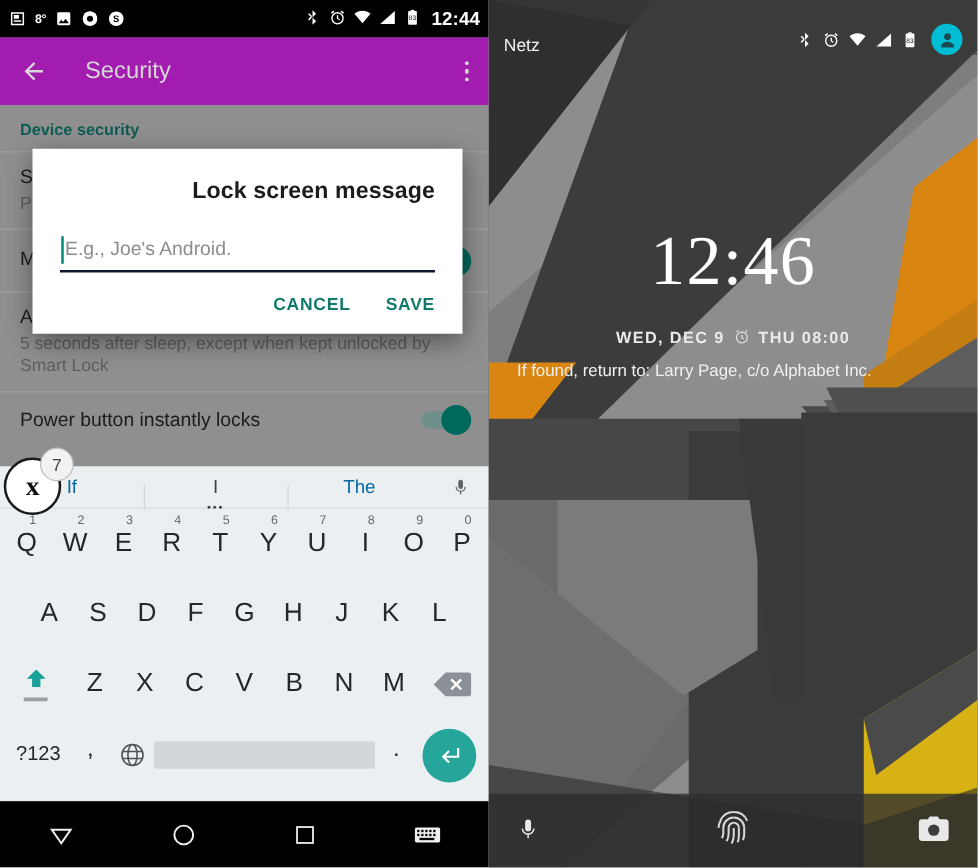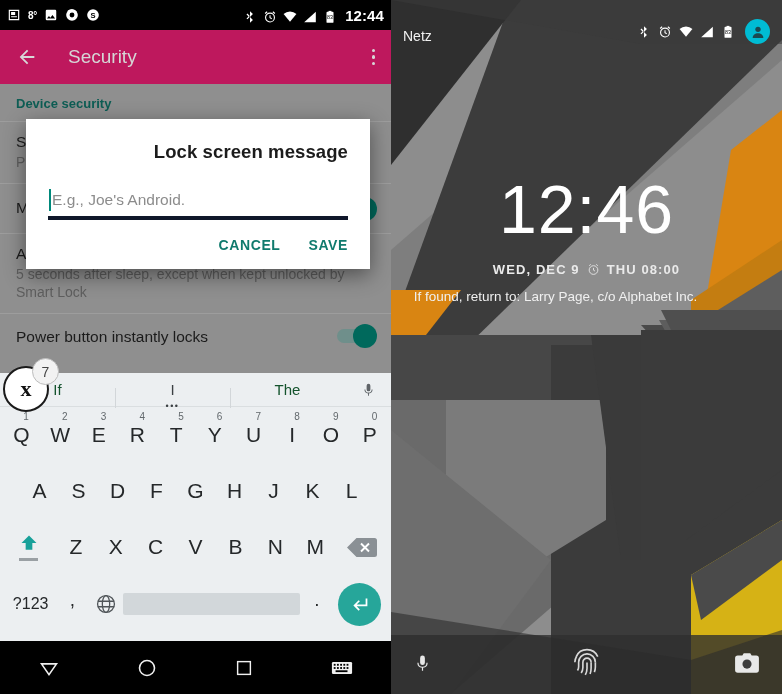--- a/index.html
+++ b/index.html
@@ -12,28 +12,28 @@
   .stage { position: relative; width: 782px; height: 694px; display: flex; }
 
   
   .phone-left { position: relative; width: 391px; height: 694px; background: #8a8a8a; overflow: hidden; }
 
   .statusbar {
     position: absolute; top: 0; left: 0; width: 391px; height: 30px;
     background: #000; display: flex; align-items: center; padding: 0 7px;
   }
   .sb-left { display: flex; align-items: center; gap: 7px; }
-  .sb-right { margin-left: auto; display: flex; align-items: flex-end; gap: 6px; }
+  .sb-right { margin-left: auto; display: flex; align-items: flex-start; gap: 6px; }
   .sb-ico { width: 14px; height: 14px; display: block; fill: #fff; }
   .sb-temp { color: #fff; font-size: 10px; font-weight: bold; letter-spacing: -0.3px; }
   .sb-clock { color: #fff; font-size: 15px; font-weight: bold; letter-spacing: 0.1px; margin-left: 2px; }
 
   .appbar {
     position: absolute; top: 30px; left: 0; width: 391px; height: 54px;
-    background: #be185d; display: flex; align-items: center; padding: 0 16px;
+    background: #a21caf; display: flex; align-items: center; padding: 0 16px;
   }
   .appbar-title { color: #d6d6d6; font-size: 19px; margin-left: 30px; font-weight: normal; }
   .back-arrow { width: 22px; height: 22px; fill: #d8d8d8; }
   .overflow-dots { margin-left: auto; display: flex; flex-direction: column; gap: 3px; }
   .overflow-dots i { width: 3.5px; height: 3.5px; background: #d8d8d8; border-radius: 50%; display: block; }
 
   .settings-body {
     position: absolute; top: 84px; left: 0; width: 391px; height: 289px;
     background: #8f8f8f; overflow: hidden;
   }
@@ -58,37 +58,37 @@
   .scrim { position: absolute; top: 84px; left: 0; width: 391px; height: 289px; background: rgba(0,0,0,0.0); }
   .dialog {
     position: absolute; left: 26px; top: 119px; width: 344px;
     background: #fff; box-shadow: 0 6px 20px rgba(0,0,0,.45);
     padding: 22px 22px 6px 22px; z-index: 20;
   }
   .dlg-title { font-size: 18.5px; font-weight: bold; color: #1c1c1c; letter-spacing: .1px; text-align: right; }
   .dlg-field { margin-top: 26px; position: relative; }
   .dlg-input {
     width: 100%; border: none; outline: none;
-    border-bottom: 4px solid #0f172a;
+    border-bottom: 2px solid #0f172a;
     font-family: "Liberation Sans", sans-serif;
     font-size: 15.5px; color: #212121; padding: 2px 0 7px 4px; background: transparent;
   }
   .dlg-input::placeholder { color: #8c8c8c; }
   .caret { position: absolute; left: 1px; top: 0px; width: 2px; height: 22px; background: #00897b; }
   .dlg-actions { display: flex; justify-content: flex-end; gap: 28px; padding: 17px 0 10px 0; }
   .dlg-btn {
     background: none; border: none; color: #107a6d; font-weight: bold;
     font-size: 14px; letter-spacing: .6px; cursor: pointer;
     font-family: "Liberation Sans", sans-serif;
   }
 
   
   .kb { position: absolute; top: 373px; left: 0; width: 391px; height: 268px; background: #eceff1; }
   .suggestbar { height: 34px; display: flex; align-items: center; border-bottom: 1px solid #dadee0; }
-  .sugg { flex: 1; text-align: center; color: #14532d; font-size: 15px; position: relative; }
+  .sugg { flex: 1; text-align: center; color: #0369a1; font-size: 15px; position: relative; }
   .sugg.center { color: #3b4043; }
   .sugg + .sugg::before {
     content: ""; position: absolute; left: 0; top: 7px; height: 20px; width: 1px; background: #d2d6d9;
   }
   .sugg .dots { position: absolute; left: 50%; transform: translateX(-50%); top: 20px; letter-spacing: 1.5px; font-size: 9px; color: #3b4043; }
   .mic-suggest { width: 46px; display: flex; align-items: center; justify-content: center; }
   .mic-ico { width: 15px; height: 18px; fill: #5f6468; }
 
   .kb-row { display: flex; justify-content: center; align-items: center; }
   .kb-row.r1 { height: 56px; padding: 0 2px; }
@@ -152,23 +152,23 @@
   .carrier { color: #f1f1f1; font-size: 14px; }
   .lock-sb-right { margin-left: auto; display: flex; align-items: center; gap: 7px; }
   .avatar-circle {
     width: 25px; height: 25px; border-radius: 50%; background: #00bcd4;
     display: flex; align-items: center; justify-content: center; margin-left: 3px;
   }
   .avatar-ico { width: 16px; height: 16px; fill: #1a4a52; }
 
   .lock-clock {
     position: absolute; top: 163px; left: 0; width: 391px;
-    text-align: center; color: #fff; font-size: 68px; font-weight: 300;
+    text-align: center; color: #fff; font-size: 56px; font-weight: 300;
     letter-spacing: 1px; line-height: 92px; z-index: 5;
-    font-family: Liberation Sans, sans-serif;
+    font-family: Liberation Serif, serif;
   }
   .lock-date {
     position: absolute; top: 262px; left: 0; width: 391px;
     text-align: center; color: #eaeaea; font-size: 13px; font-weight: bold;
     letter-spacing: 1.1px; z-index: 5;
     display: flex; align-items: center; justify-content: center; gap: 7px;
   }
   .alarm-ico-lock { width: 13px; height: 13px; fill: none; stroke: #eaeaea; stroke-width: 1.6; }
   .lock-msg {
     position: absolute; top: 289px; left: 0; width: 329px;

